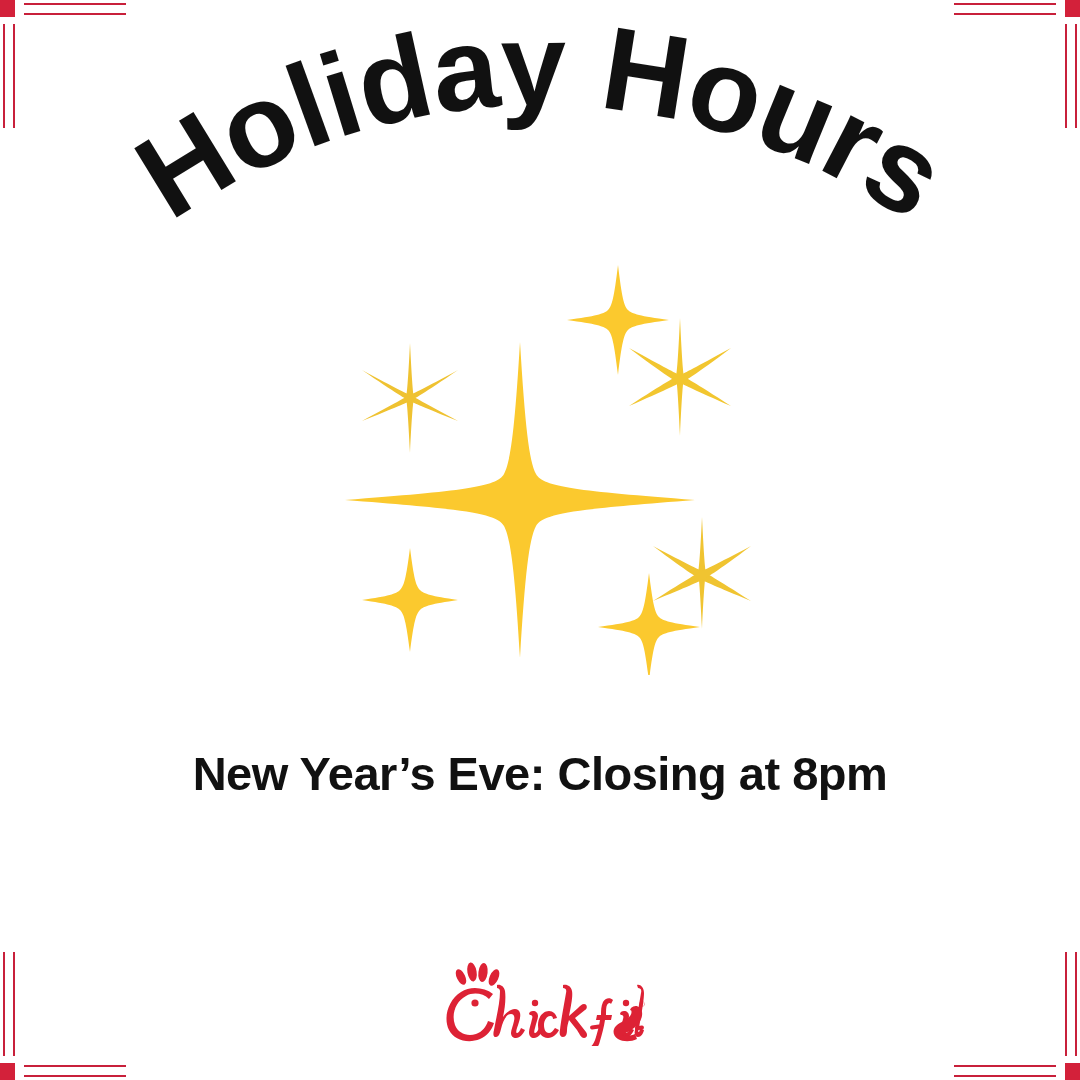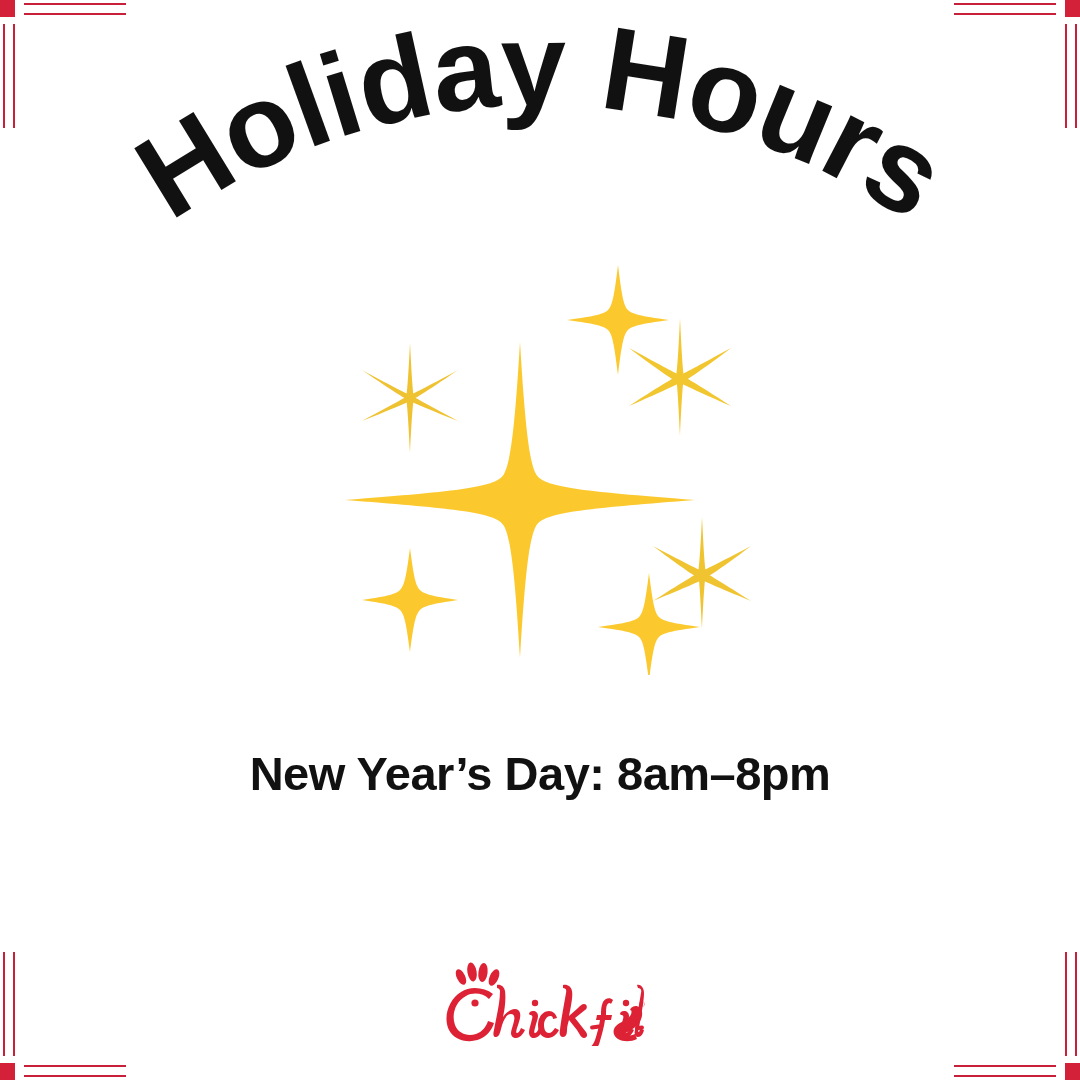--- a/index.html
+++ b/index.html
@@ -223,21 +223,21 @@
                C351,366 343,368 339,372
                C335,376 333,384 329,416
                C325,384 323,376 319,372
                C315,368 307,366 278,362
                C307,358 315,356 319,352
                C323,348 325,340 329,308 Z"></path>
     </svg>
   </div>
 
   <div id="hours-block">
-    <div class="hours-line">New Year’s Day: 8am–8pm</div>
+    <div class="hours-line">New Year’s Eve: Closing at 8pm</div>
   </div>
 
   <div id="brand">
     <svg width="210" height="86" viewBox="0 0 210 86">
       <g fill="#DD2235">
 
         <g>
           <ellipse cx="26" cy="17" rx="4.2" ry="8.4" transform="rotate(-26 26 17)"></ellipse>
           <ellipse cx="37" cy="12" rx="4.6" ry="9.6" transform="rotate(-10 37 12)"></ellipse>
           <ellipse cx="48" cy="12.5" rx="4.6" ry="9.6" transform="rotate(7 48 12.5)"></ellipse>

